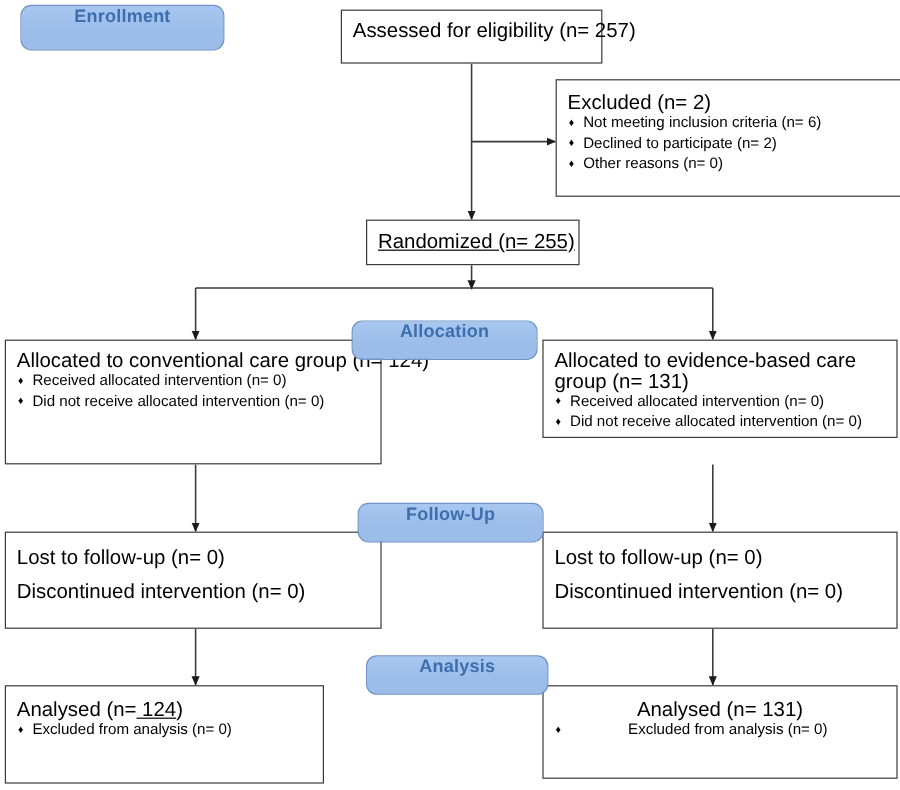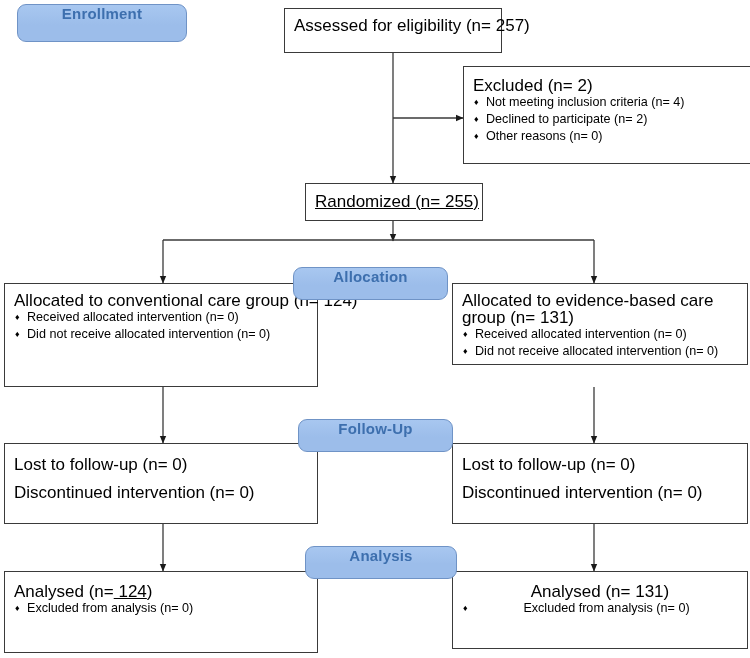--- a/index.html
+++ b/index.html
@@ -88,21 +88,21 @@
   #badge-followup   { left: 298px; top: 419px; width: 155px; height: 33px; }
   #badge-analysis   { left: 305px; top: 546px; width: 152px; height: 33px; }
 
   #box-assessed    { left: 284px; top: 8px;   width: 218px; height: 45px; }
   #box-excluded    { left: 463px; top: 66px;  width: 323px; height: 98px; padding-top: 10px; }
   #box-randomized  { left: 305px; top: 183px; width: 178px; height: 38px; padding-top: 9px; text-decoration: underline; }
   #box-alloc-left  { left: 4px;   top: 283px; width: 314px; height: 104px; }
   #box-alloc-right { left: 452px; top: 283px; width: 296px; height: 82px; }
   #box-fu-left     { left: 4px;   top: 443px; width: 314px; height: 81px; padding-top: 12px; }
   #box-fu-right    { left: 452px; top: 443px; width: 296px; height: 81px; padding-top: 12px; }
-  #box-an-left     { left: 4px;   top: 571px; width: 314px; height: 82px; padding-top: 11px; }
+  #box-an-left     { left: 4px;   top: 571px; width: 266px; height: 82px; padding-top: 11px; }
   #box-an-right    { left: 452px; top: 571px; width: 296px; height: 78px; padding-top: 11px; text-align: center; }
 </style>
 </head>
 <body>
 
 <div id="diagram">
 
   <svg id="connectors" viewBox="0 0 750 658" width="750" height="658" xmlns="http://www.w3.org/2000/svg">
     <defs>
       <marker id="arrow" markerWidth="9" markerHeight="9" refX="7.5" refY="4" orient="auto" markerUnits="userSpaceOnUse">
@@ -147,21 +147,21 @@
   </div>
 
   <div class="box" id="box-assessed">
     <div class="box-line">Assessed for eligibility (n= 257)</div>
   </div>
 
   <div class="box" id="box-excluded">
     <div class="box-line">Excluded (n= 2)</div>
     <div class="bullet-line">
       <span class="dia">♦</span>
-      <span>Not meeting inclusion criteria (n= 4)</span>
+      <span>Not meeting inclusion criteria (n= 6)</span>
     </div>
     <div class="bullet-line">
       <span class="dia">♦</span>
       <span>Declined to participate (n= 2)</span>
     </div>
     <div class="bullet-line">
       <span class="dia">♦</span>
       <span>Other reasons (n= 0)</span>
     </div>
   </div>

